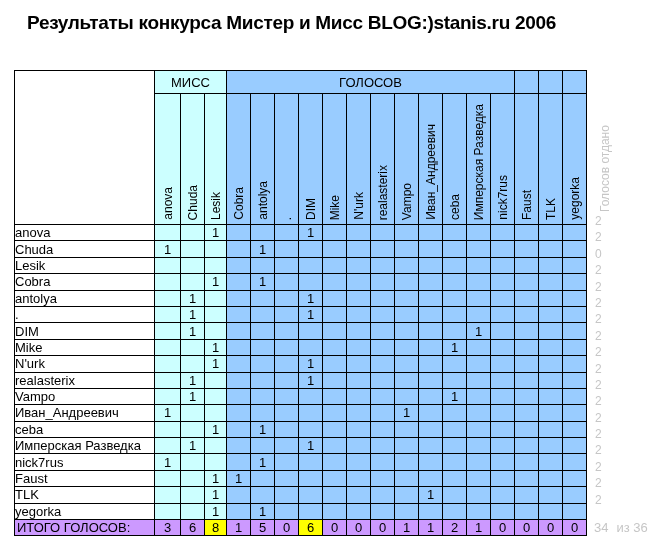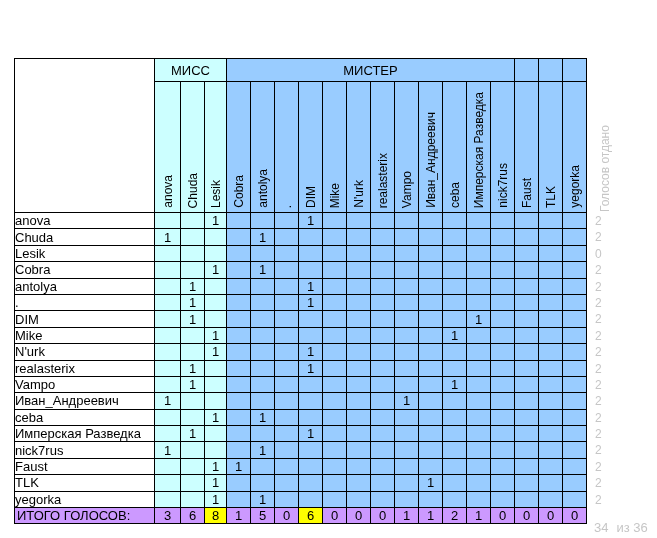--- a/index.html
+++ b/index.html
@@ -5,21 +5,21 @@
   html,body { margin:0; padding:0; background:#fff; }
   .slide {
     position:relative; width:657px; height:538px; background:#fff; overflow:hidden;
     font-family:"Liberation Sans","DejaVu Sans",sans-serif; color:#000;
   }
   .title {
     position:absolute; left:27px; top:12px; margin:0;
     font-size:19px; font-weight:bold; letter-spacing:-0.3px; white-space:nowrap;
   }
   table.results {
-    position:absolute; left:14px; top:58px;
+    position:absolute; left:14px; top:70px;
     border-collapse:collapse; table-layout:fixed;
   }
   table.results td {
     border:1px solid #000; padding:0; font-size:13px; line-height:1;
     overflow:hidden; white-space:nowrap;
   }
   td.corner { background:#fff; }
   td.miss   { background:var(--miss_bg); }
   td.mister { background:var(--mister_bg); }
   td.ghead  { text-align:center; font-size:14px; height:22px; }
@@ -41,20 +41,21 @@
   }
   .votes-col { position:absolute; left:595px; top:213px; font-size:12px; }
   .votes-col div { height:16.4px; line-height:16.4px; }
   .slide-counter { position:absolute; left:594px; top:500px; font-size:13px; white-space:nowrap;margin-top:20px; }
   .slide-counter .of { margin-left:8px; }
 </style>
 </head>
 <body>
 
 <div class="slide">
+  <h1 class="title">Результаты конкурса Мистер и Мисс BLOG:)stanis.ru 2006</h1>
 
   <table class="results">
     <colgroup id="cols">
         <col style="width: 140px;">
         <col style="width: 26px;">
         <col style="width: 24px;">
         <col style="width: 22px;">
         <col style="width: 24px;">
         <col style="width: 24px;">
         <col style="width: 24px;">
@@ -68,21 +69,21 @@
         <col style="width: 24px;">
         <col style="width: 24px;">
         <col style="width: 24px;">
         <col style="width: 24px;">
         <col style="width: 24px;">
       </colgroup>
     <thead id="thead">
         <tr>
           <td class="corner" rowspan="2"></td>
           <td class="ghead miss" colspan="3">МИСС</td>
-          <td class="ghead mister" colspan="12">МИСТЕР</td>
+          <td class="ghead mister" colspan="12">ГОЛОСОВ</td>
           <td class="ghead mister" colspan="1"></td>
           <td class="ghead mister" colspan="1"></td>
           <td class="ghead mister" colspan="1"></td>
         </tr>
         <tr>
           <td class="vh miss"><span>anova</span></td>
           <td class="vh miss"><span>Chuda</span></td>
           <td class="vh miss"><span>Lesik</span></td>
           <td class="vh mister"><span>Cobra</span></td>
           <td class="vh mister"><span>antolya</span></td>

